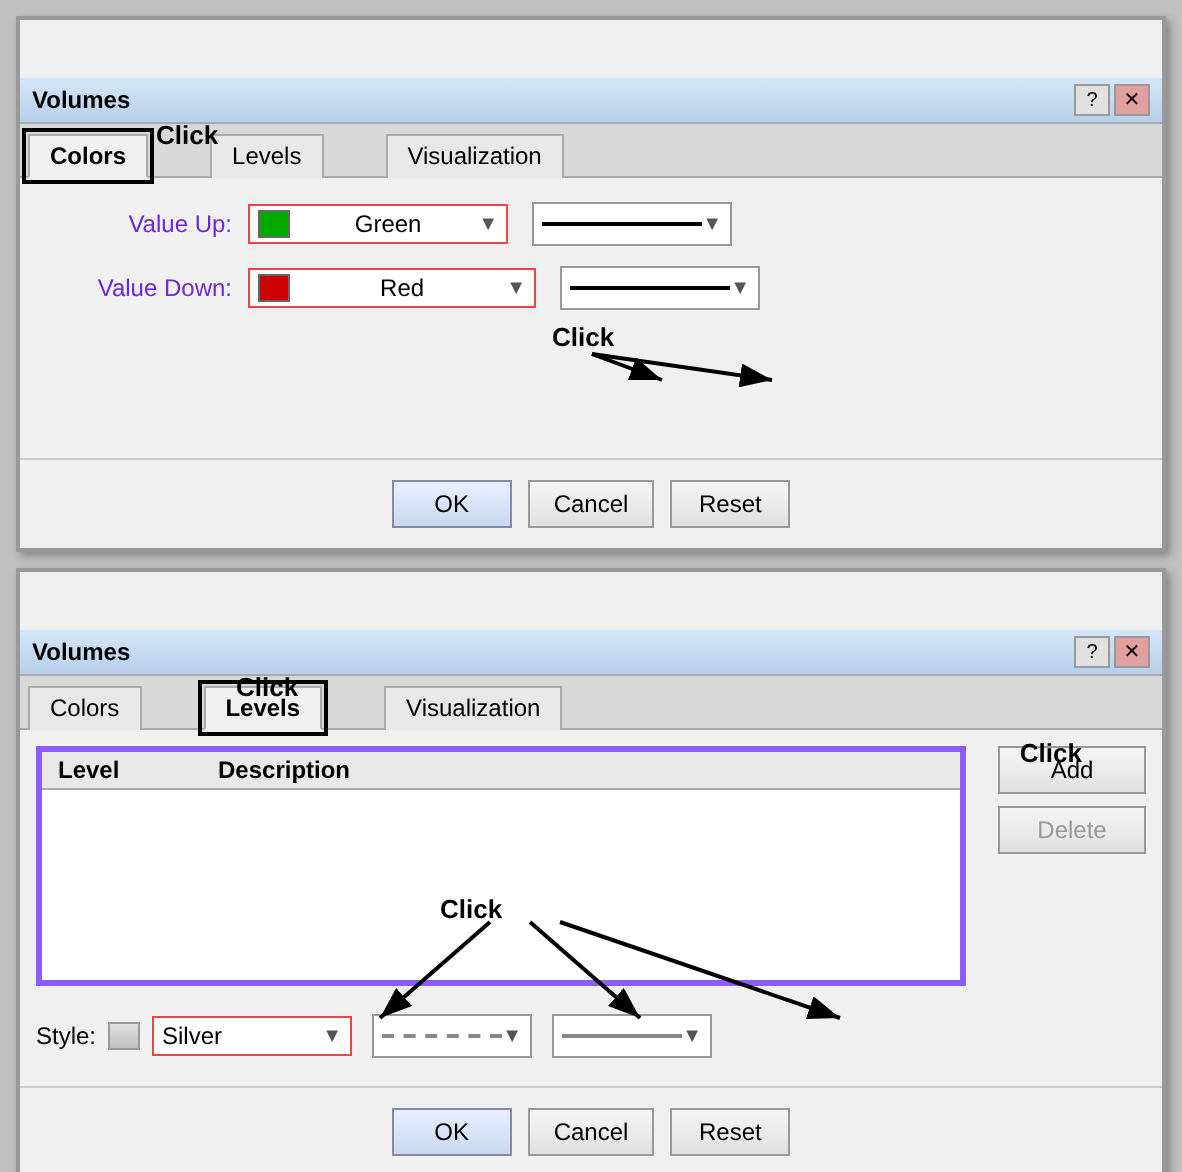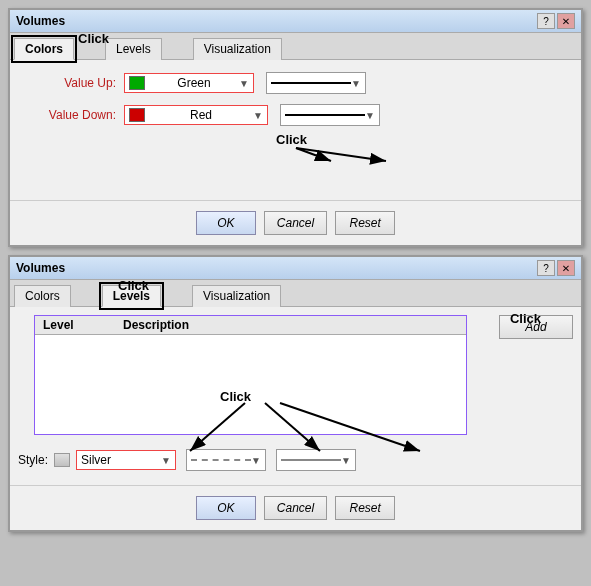--- a/index.html
+++ b/index.html
@@ -18,20 +18,21 @@
       box-shadow: 2px 2px 4px rgba(0,0,0,0.3);
     }
 
     .title-bar {
       background: linear-gradient(to bottom, #d4e5f7, #b8d0ec);
       border-bottom: 1px solid #aaa;
       padding: 3px 6px;
       display: flex;
       align-items: center;
       justify-content: space-between;
+      margin-top: 29px;
     }
 
     .title-bar-text {
       font-size: 12px;
       font-weight: bold;
       color: #000;
     }
 
     .title-bar-controls {
       display: flex;
@@ -92,21 +93,21 @@
     .form-row {
       display: flex;
       align-items: center;
       margin-bottom: 10px;
     }
 
     .form-label {
       text-align: right;
       min-width: 90px;
       margin-right: 8px;
-      color: #b91c1c;
+      color: #6d28d9;
     }
 
     .color-indicator {
       width: 16px;
       height: 14px;
       border: 1px solid #666;
       margin-right: 4px;
       display: inline-block;
     }
 
@@ -179,33 +180,32 @@
       margin-top: 8px;
     }
 
     .btn {
       padding: 4px 12px;
       border: 1px solid #999;
       background: linear-gradient(to bottom, #f5f5f5, #e0e0e0);
       cursor: pointer;
       font-size: 12px;
       min-width: 60px;
-      font-style: italic;
     }
 
     .btn.ok {
       background: linear-gradient(to bottom, #e8f0ff, #c8d8f0);
       border: 1px solid #88a;
     }
 
     
     .table-area {
-      border: 1px solid #8b5cf6;
+      border: 3px solid #8b5cf6;
       background: white;
-      margin: 8px 16px;
+      margin: 8px 0;
       height: 120px;
       overflow: hidden;
     }
 
     .table-header {
       display: flex;
       background: #e8e8e8;
       border-bottom: 1px solid #aaa;
       padding: 2px 4px;
       font-size: 12px;
@@ -366,20 +366,21 @@
         <div class="table-area">
           <div class="table-header">
             <span class="table-col">Level</span>
             <span class="table-col">Description</span>
           </div>
         </div>
       </div>
 
       <div class="side-buttons">
         <button class="btn">Add</button>
+        <button class="btn" disabled="" style="color:#999;">Delete</button>
       </div>
     </div>
   </div>
 
   <div style="position:relative;">
     <div class="style-row">
       <span>Style:</span>
       <span class="silver-indicator"></span>
       <div class="select-box" style="width:100px;">
         <span>Silver</span>

